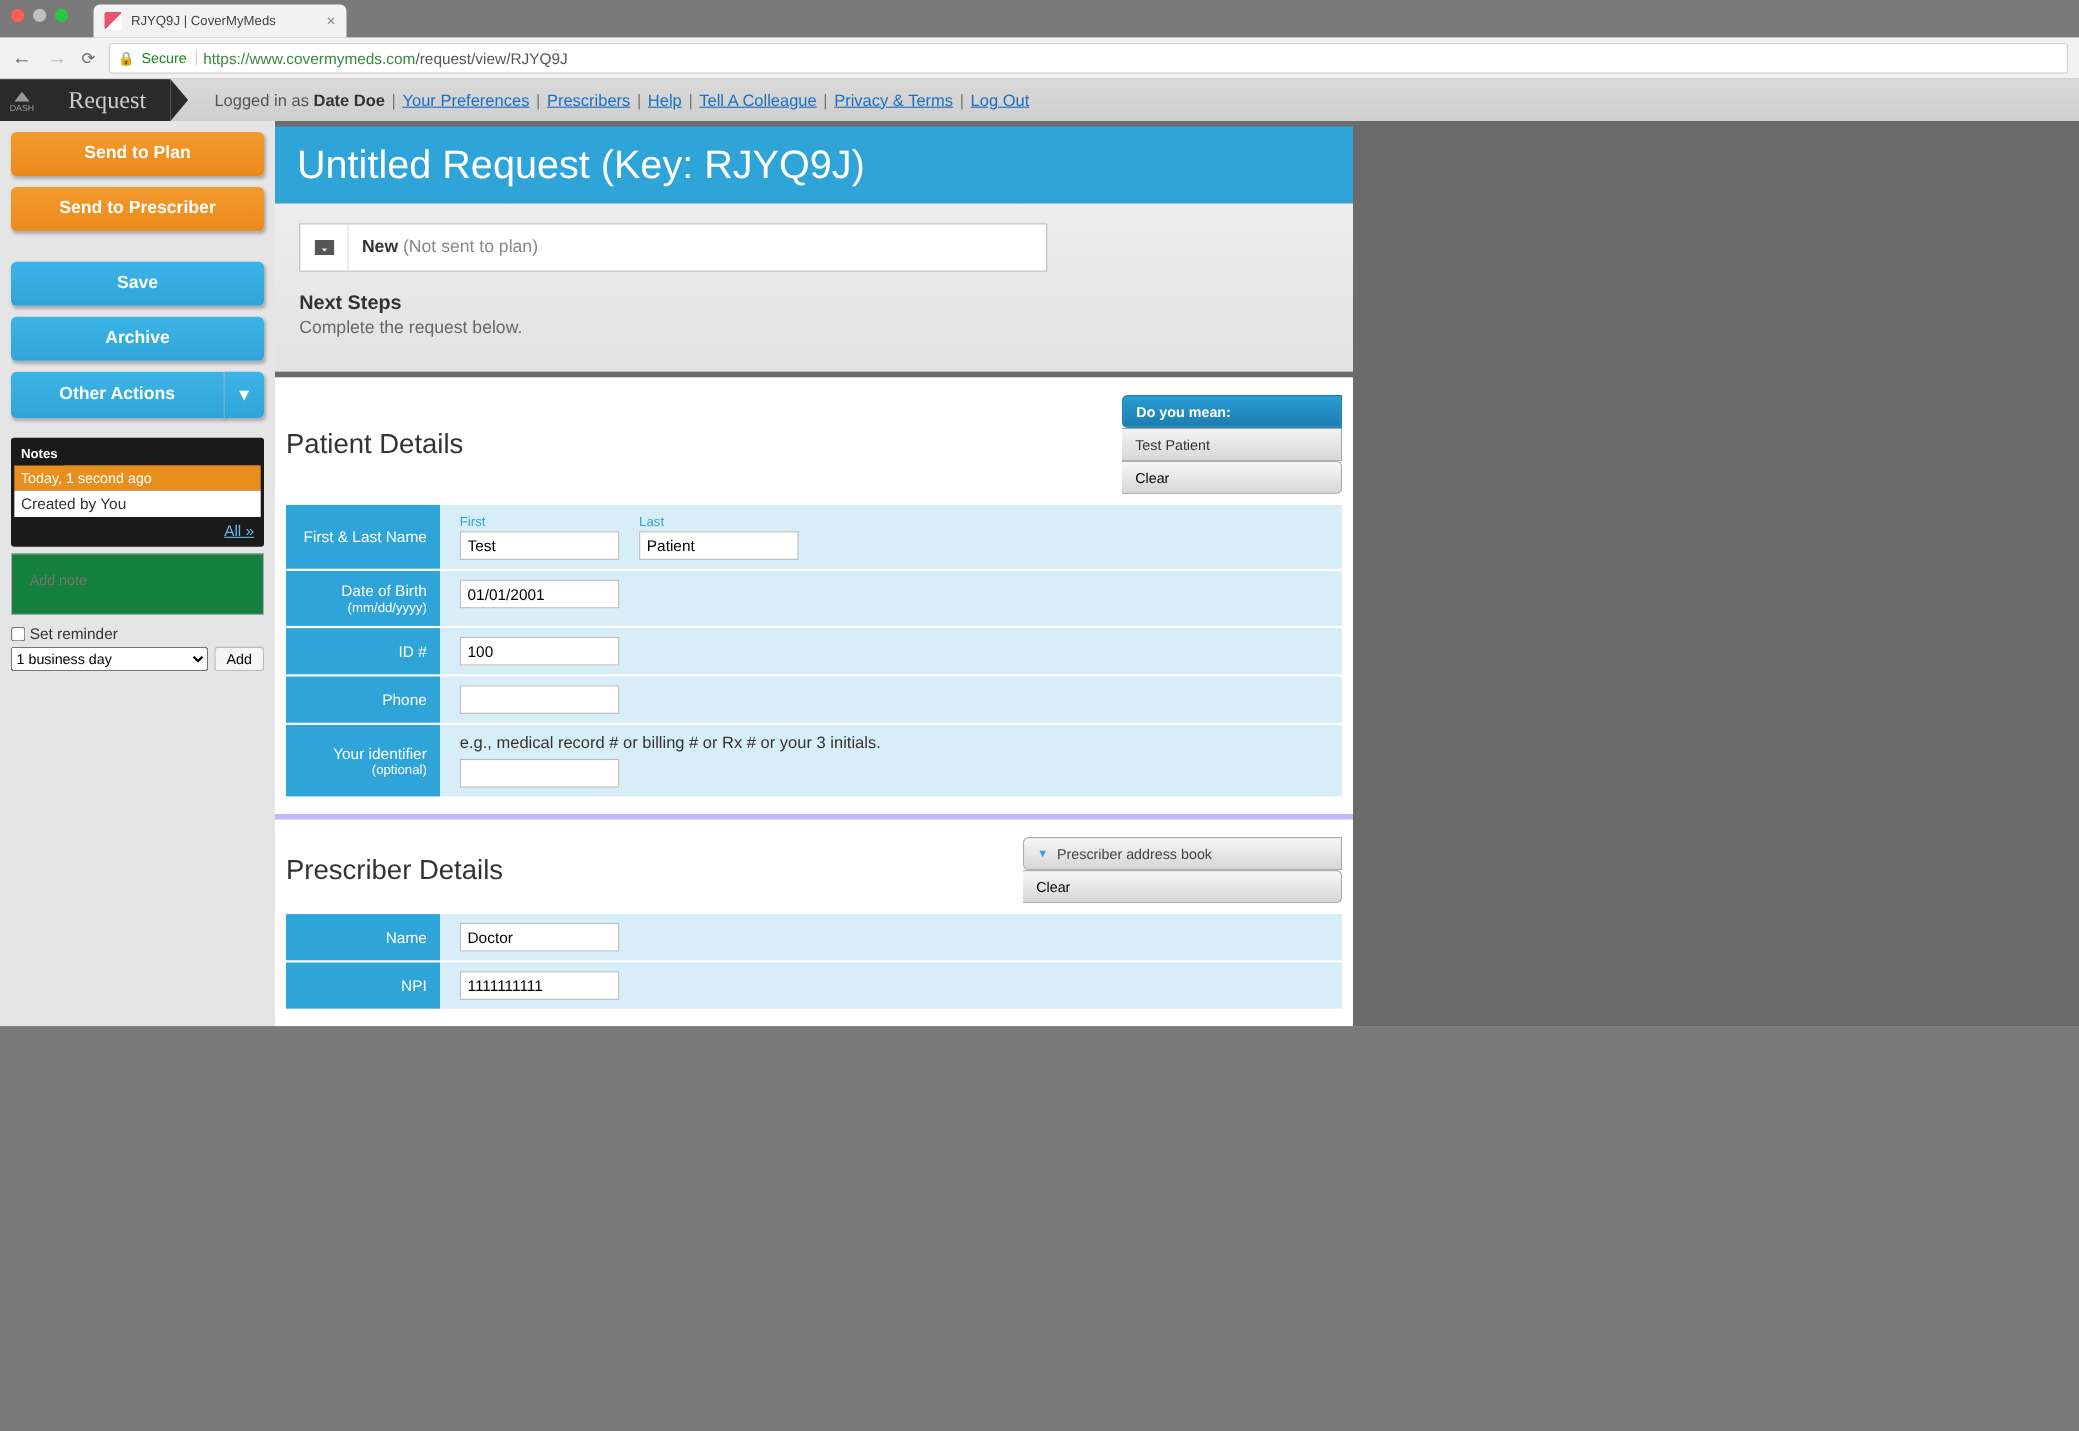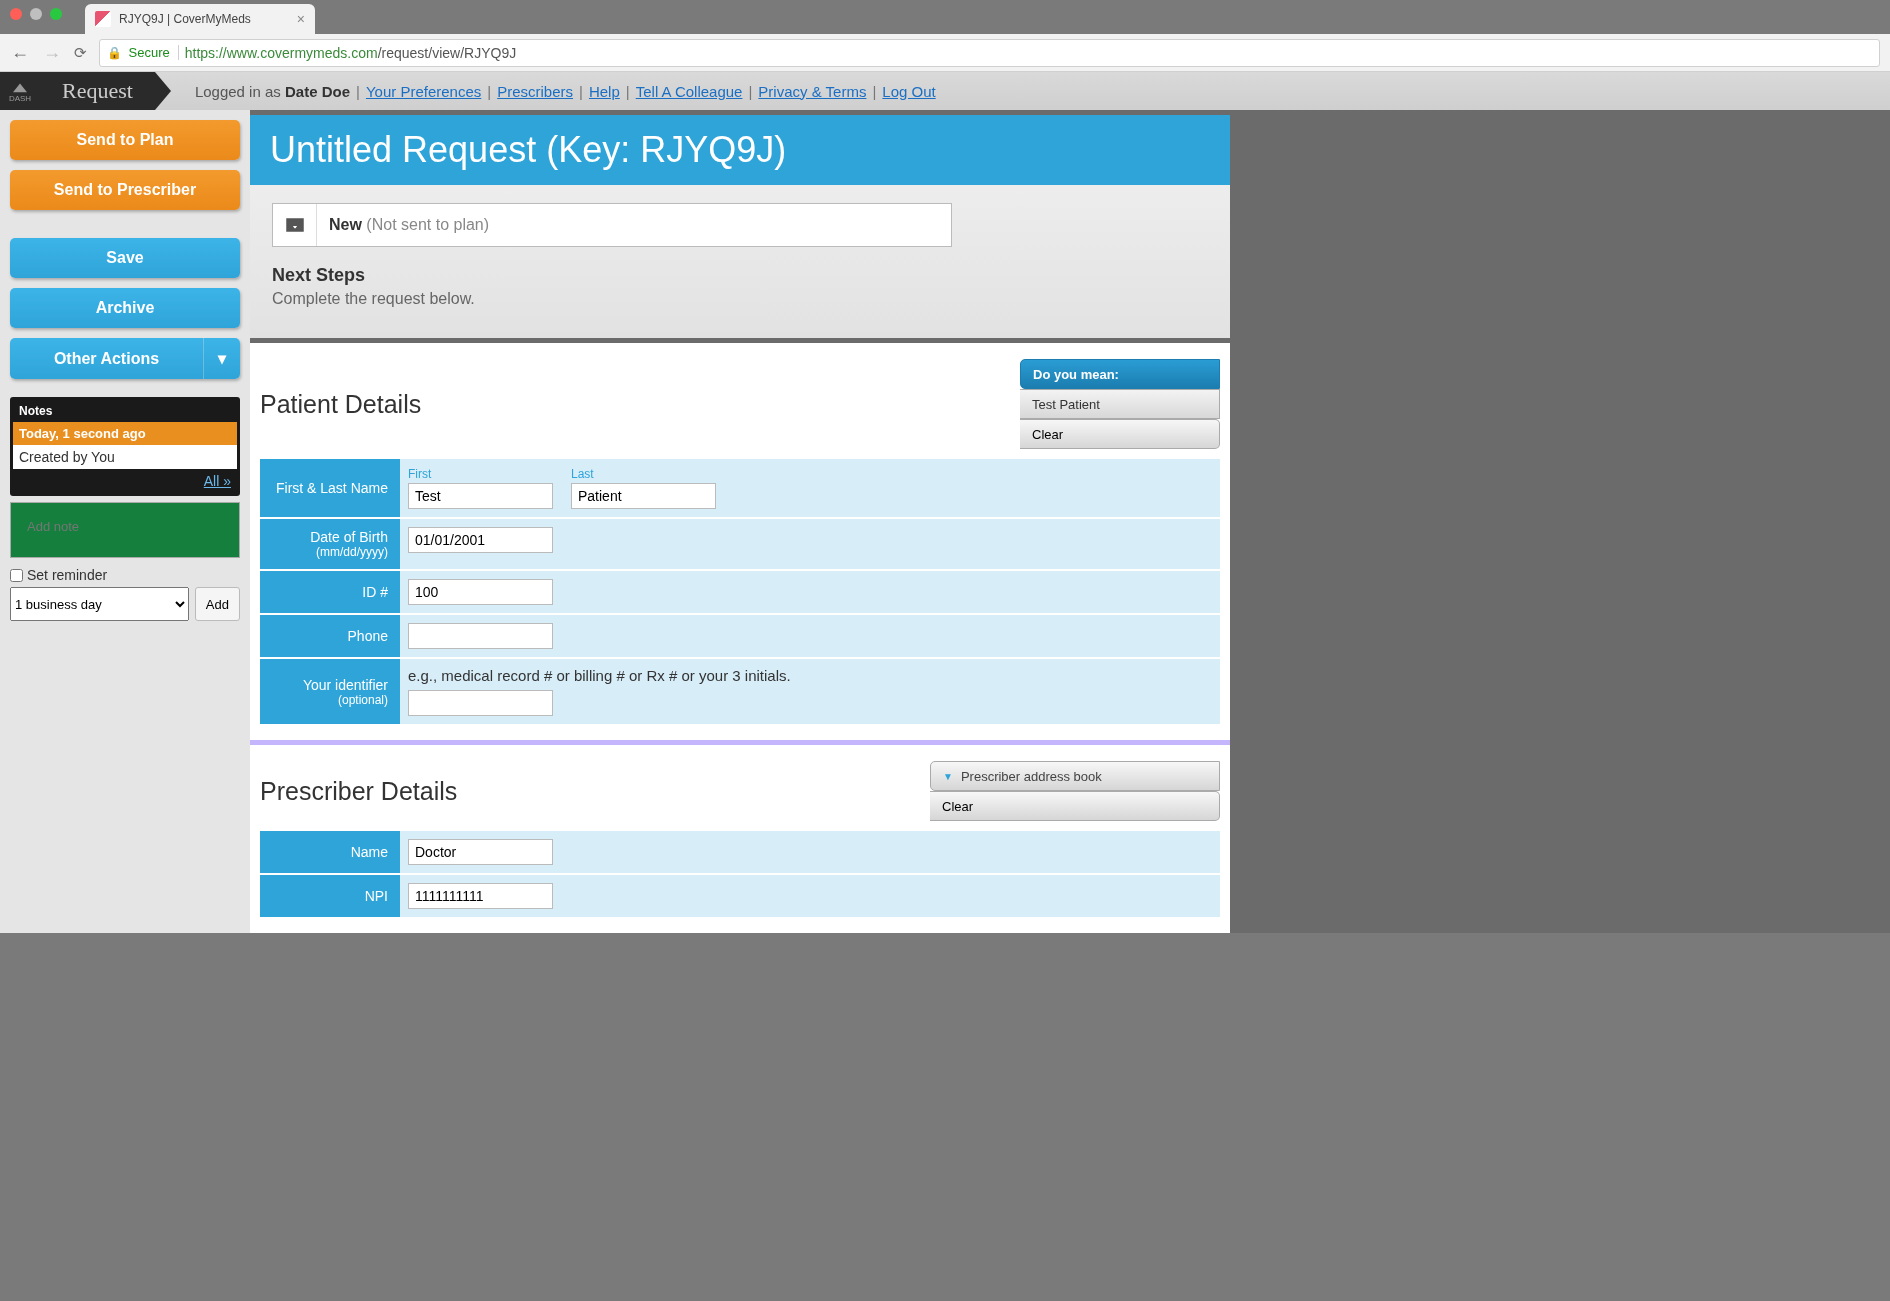--- a/index.html
+++ b/index.html
@@ -50,29 +50,29 @@
 .btn-orange { background: linear-gradient(#f39a2e,#eb8a1a); }
 .btn-blue { background: linear-gradient(#3db4e7,#2ea4d9); }
 .btn-split { display: flex; }
 .btn-split .main-part { flex: 1; border-radius: 5px 0 0 5px; border-right: 1px solid rgba(255,255,255,0.3); }
 .btn-split .caret { width: 36px; border-radius: 0 5px 5px 0; display: flex; align-items: center; justify-content: center; }
 .spacer { height: 18px; }
 
 
 .notes-panel { background: #1a1a1a; border-radius: 3px; padding: 3px; }
 .notes-label { background: #1a1a1a; color: #fff; font-size: 12px; font-weight: bold; padding: 4px 6px; display: inline-block; }
-.note-time { background: #e98f1f; color: #fff; font-size: 13px; font-weight: bold; padding: 4px 6px; }
+.note-time { background: #e98f1f; color: #fff; font-size: 13px; font-weight: normal; padding: 4px 6px; }
 .note-body { background: #fff; color: #333; font-size: 14px; padding: 4px 6px; }
 .notes-all { text-align: right; padding: 4px 6px; }
 .notes-all a { color: #6bb8ea; font-size: 14px; }
 .note-input { width: 100%; height: 56px; margin-top: 6px; border: 1px solid #aaa; font-family: inherit; font-size: 13px; padding: 16px; resize: none; background: #15803d; }
 .reminder-row { margin-top: 6px; display: flex; align-items: center; gap: 4px; font-size: 14px; color: #333; }
 .reminder-row input[type=checkbox] { }
 .reminder-select-row { margin-top: 4px; display: flex; gap: 6px; }
-.reminder-select-row select { flex: 1; font-size: 13px; height: 34px; }
+.reminder-select-row select { flex: 1; font-size: 13px; height: 22px; }
 .reminder-select-row button { font-size: 13px; padding: 2px 10px; background: #f5f5f5; border: 1px solid #bbb; border-radius: 3px; cursor: pointer; }
 
 
 .title-bar { background: #2ea4d9; color: #fff; font-size: 36px; padding: 14px 20px; }
 .status-block { background: linear-gradient(#ededed,#e2e2e2); padding: 18px 22px 30px; border-bottom: 5px solid #6b6b6b; }
 .status-block h3 { font-size: 18px; color: #333; margin-bottom: 8px; }
 .status-box { background: #fff; border: 1px solid #bbb; display: flex; align-items: center; height: 44px; max-width: 680px; }
 .status-icon { width: 44px; display: flex; align-items: center; justify-content: center; border-right: 1px solid #ddd; height: 100%; color: #555; }
 .status-text { padding: 0 12px; font-size: 16px; }
 .status-text b { color: #333; }
@@ -89,21 +89,21 @@
 .pill.blue-lead { background: linear-gradient(#2a9dd4,#1b7db0); color: #fff; font-weight: bold; border-radius: 5px 0 0 5px; border-color: #1b7db0; }
 .pill.mid { border-left: none; min-width: 200px; background: linear-gradient(#f3f3f3,#d8d8d8); color: #333; }
 .pill.clear { border-radius: 0 5px 5px 0; border-left: none; }
 .pill.dd { border-radius: 5px 0 0 5px; min-width: 290px; color: #444; gap: 8px; }
 .pill.dd .tri { color: #2ea4d9; font-size: 10px; }
 
 .form-table { width: 100%; border-collapse: collapse; }
 .form-table tr { border-bottom: 2px solid #fff; }
 .form-table td.label { background: #2ea4d9; color: #fff; text-align: right; padding: 10px 12px; font-size: 14px; width: 140px; vertical-align: middle; }
 .form-table td.label .sub { font-size: 12px; display: block; }
-.form-table td.field { background: #d7edf8; padding: 8px 8px; vertical-align: top; }
+.form-table td.field { background: #d7edf8; padding: 8px 18px; vertical-align: top; }
 .mini-label { color: #2ea4d9; font-size: 12px; margin-bottom: 2px; }
 .text-input { border: 1px solid #bbb; padding: 4px 6px; font-size: 14px; background: #fff; width: 145px; }
 .inline-pair { display: flex; gap: 18px; }
 .hint { color: #333; font-size: 15px; margin-bottom: 6px; }
 </style>
 </head>
 <body>
 
 <div class="browser-chrome">
   <div class="traffic-lights">

